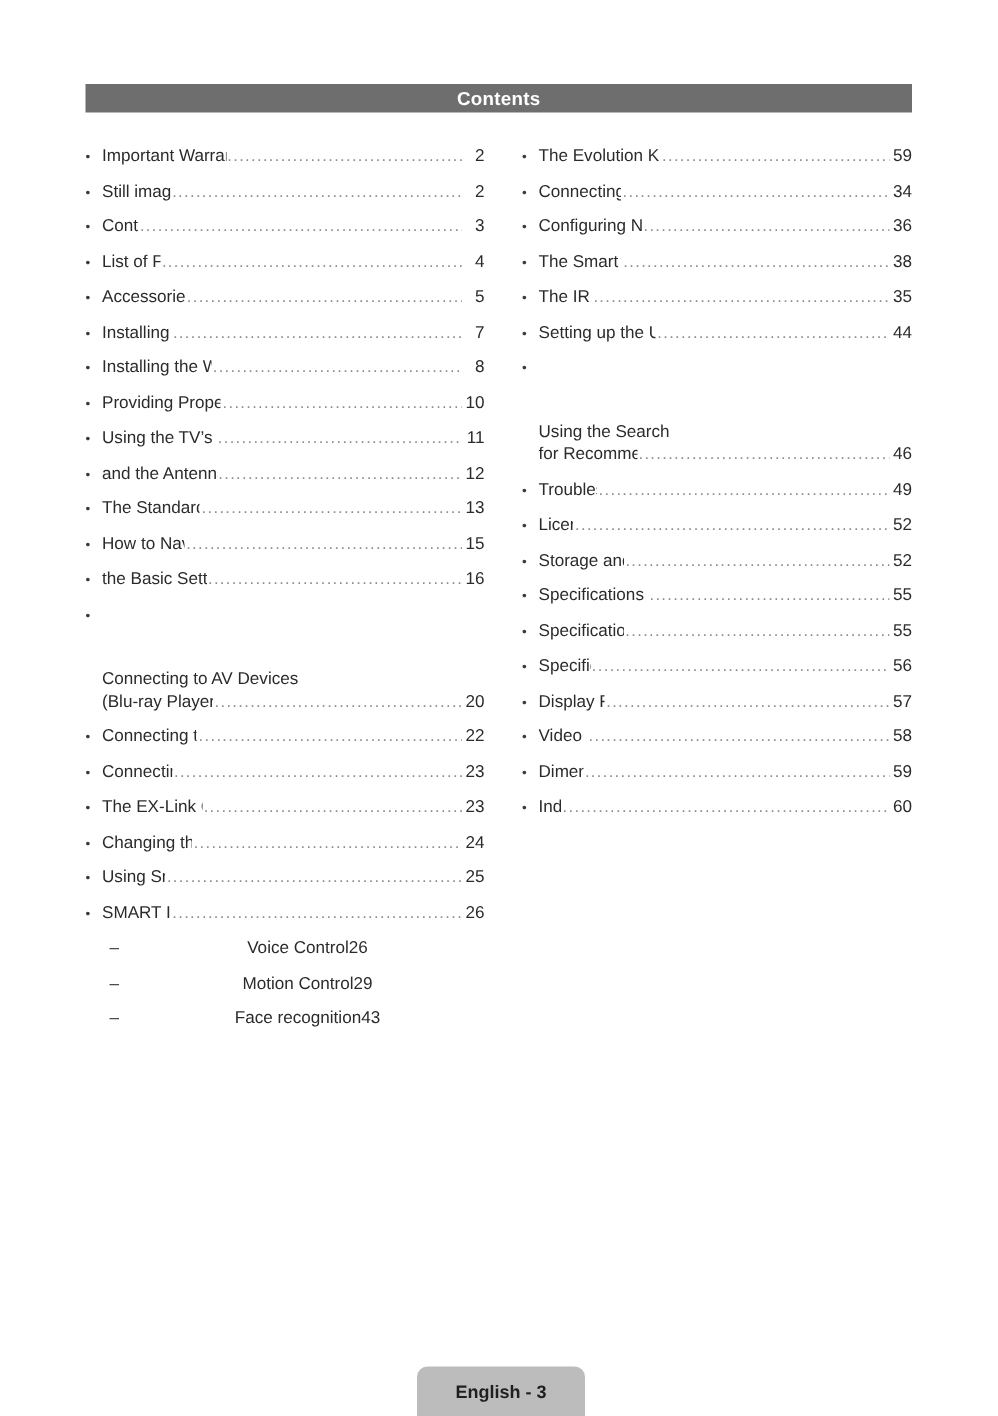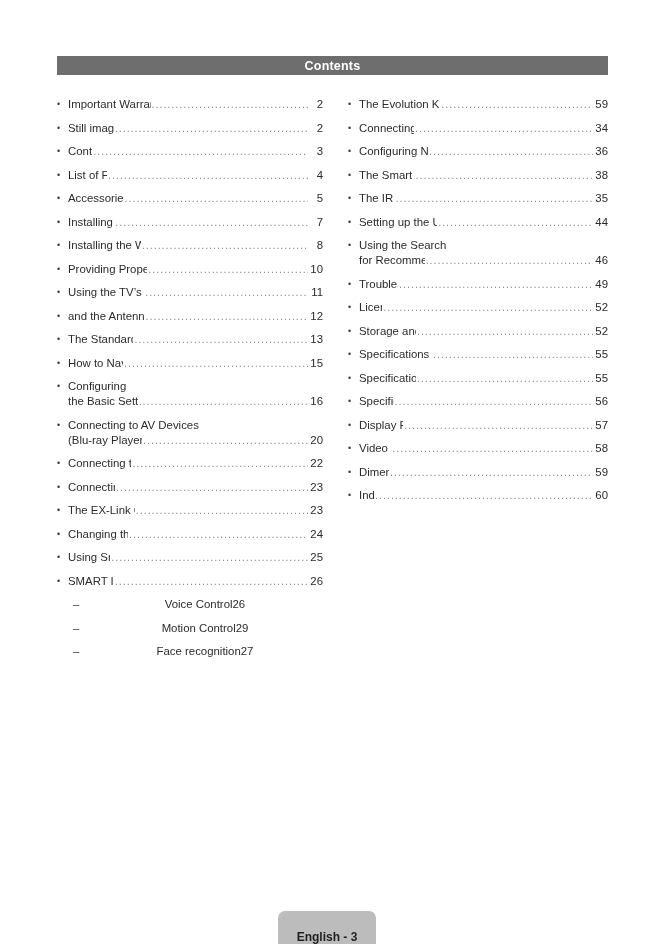--- a/index.html
+++ b/index.html
@@ -98,20 +98,21 @@
   }
   .entry .page {
     flex: 0 0 auto;
     text-align: right;
     min-width: 13px;
     padding-left: 1px;
   }
   
   .entry .line.plain {
     display: block;
+    margin-top: 43px;
   }
 
   
   .sub-entry {
     display: flex;
     align-items: flex-start;
     margin-bottom: 8.5px;
     margin-left: 16px;
     font-size: 11.4px;
     line-height: 15px;
@@ -126,26 +127,26 @@
     flex: 1 1 auto;
     min-width: 0;
     text-align: center;
   }
 
   
   .footer-tab {
     position: absolute;
     left: 278px;
     top: 911px;
-    width: 98px;
+    width: 112px;
     height: 33px;
     background: #bcbcbc;
     border-radius: 7px 7px 0 0;
     display: flex;
-    align-items: flex-end;
+    align-items: center;
     justify-content: center;
   }
   .footer-tab .label {
     font-size: 12px;
     font-weight: bold;
     color: #1f1f1f;
   }
 </style>
 </head>
 <body>
@@ -272,21 +273,20 @@
           <div class="line">
             <span class="label">How to Navigate Menus</span>
             <span class="leader"></span>
             <span class="page">15</span>
           </div>
         </div>
       </div>
       <div class="entry">
         <span class="bullet">•</span>
         <div class="body">
-          <div class="line plain"><span class="label">Configuring</span></div>
           <div class="line">
             <span class="label">the Basic Settings in Initial Setup</span>
             <span class="leader"></span>
             <span class="page">16</span>
           </div>
         </div>
       </div>
       <div class="entry">
         <span class="bullet">•</span>
         <div class="body">
@@ -366,21 +366,21 @@
       </div>
       <div class="sub-entry">
         <span class="dash">–</span>
         <div class="body">
           <div class="line"><span class="label">Motion Control</span><span class="leader"></span><span class="page">29</span></div>
         </div>
       </div>
       <div class="sub-entry">
         <span class="dash">–</span>
         <div class="body">
-          <div class="line"><span class="label">Face recognition</span><span class="leader"></span><span class="page">27</span></div>
+          <div class="line"><span class="label">Face recognition</span><span class="leader"></span><span class="page">43</span></div>
         </div>
       </div>
     </div>
   <div class="col col-right" id="right-col">
       <div class="entry">
         <span class="bullet">•</span>
         <div class="body">
           <div class="line">
             <span class="label">The Evolution Kit Slot (Kit Sold Separately)</span>
             <span class="leader"></span>

